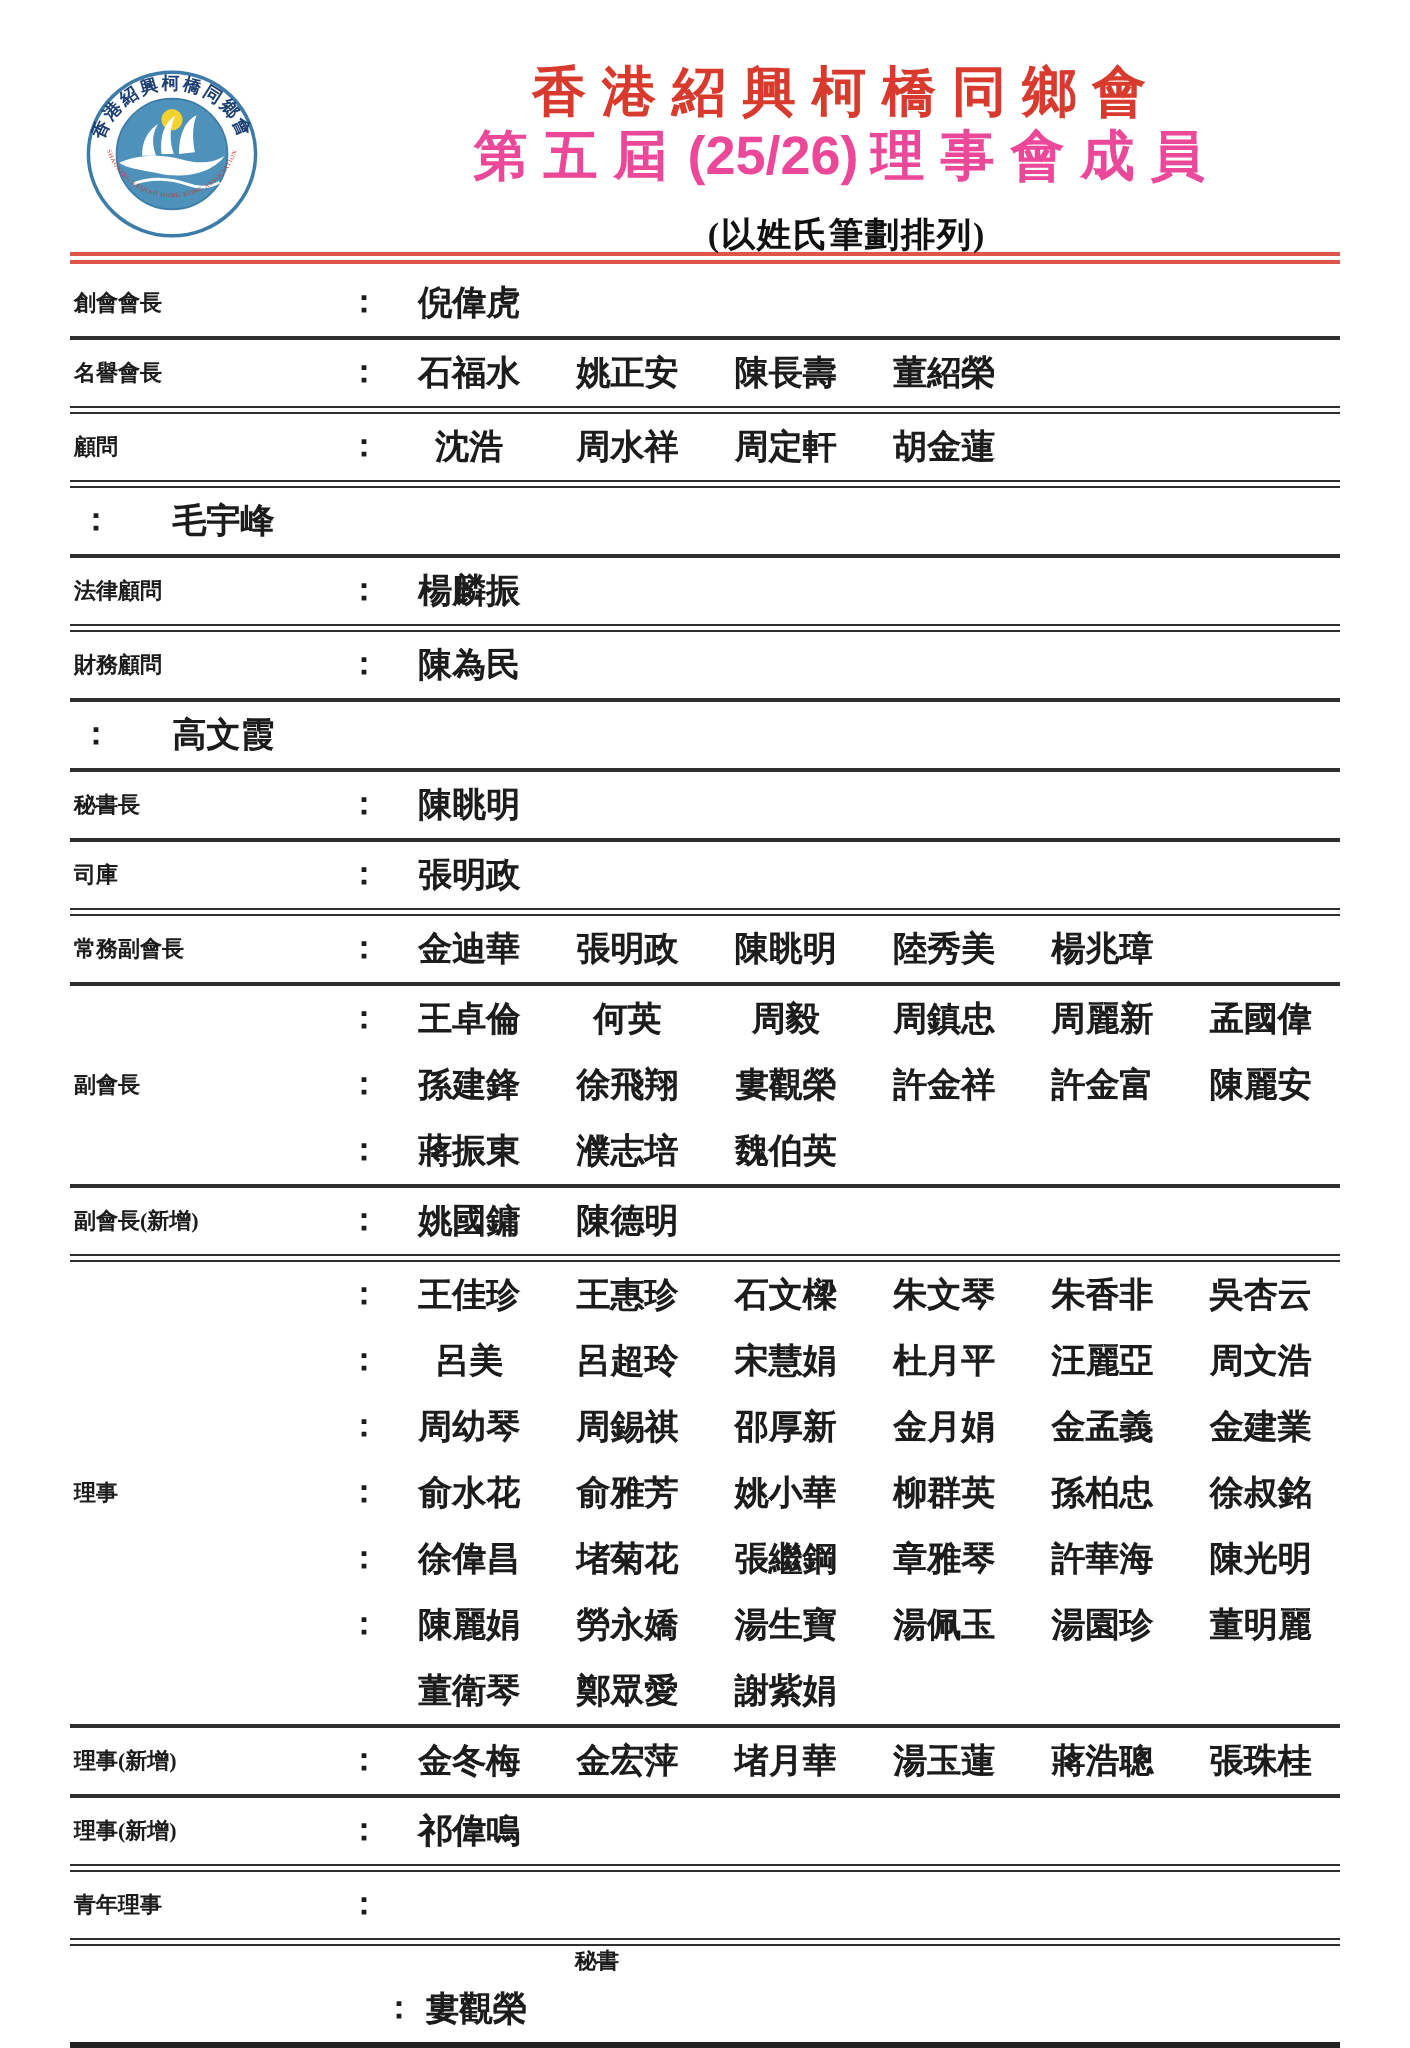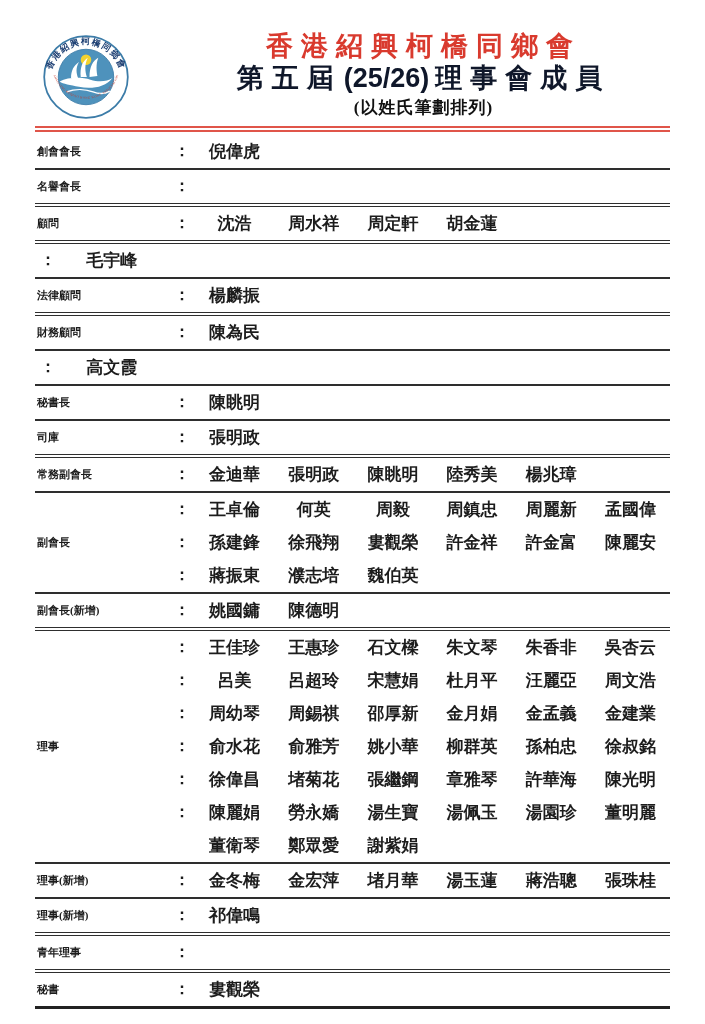--- a/index.html
+++ b/index.html
@@ -12,32 +12,32 @@
 
   
   .header { position:relative; height:126px; }
   .logo { position:absolute; left:40px; top:33px; width:92px; height:88px; }
   .titles { position:absolute; left:150px; right:8px; top:30px; text-align:center; }
   .title-line { font-weight:bold; font-size:27px; line-height:32px; letter-spacing:8px; }
   .title-line .paren {
     font-family:"Liberation Sans","DejaVu Sans",sans-serif;
     letter-spacing:0; margin:0 6px 0 2px;
   }
-  .subtitle { font-weight:bold; font-size:17px; line-height:20px; color:#111; letter-spacing:1px; margin-top:4px; }
+  .subtitle { font-weight:bold; font-size:17px; line-height:20px; color:#111; letter-spacing:1px; margin-top:14px; }
 
   .red-rule { margin:0 35px; height:2px; border-top:2px solid; border-bottom:2px solid; }
 
   
   .members { margin:3px 35px 0 35px; }
   .row { display:flex; align-items:center; border-bottom:2px solid #2e2e2e; }
   
   .row:nth-child(2), .row:nth-child(3), .row:nth-child(5),
   .row:nth-child(9), .row:nth-child(12), .row:nth-child(15),
   .row:nth-child(16) { border-bottom:4px double #2e2e2e; }
-  .row:last-child { border-bottom:3px solid #222; }
+  .row:last-child { border-bottom:3px solid #222;flex-direction:column; }
 
   .row-label { width:132px; font-size:11px; font-weight:600; padding-left:2px; white-space:nowrap; }
   .row-lines { flex:1; }
   .row-line { display:flex; align-items:center; height:33px; }
   .row-colon { width:26px; text-align:center; font-weight:bold; font-size:16px; }
   .row-names { flex:1; display:grid; grid-template-columns:repeat(6,1fr); }
   .member-name { text-align:center; font-size:17px; font-weight:600; white-space:nowrap; }
   .member-name.bold { font-weight:800; font-family:Liberation Serif, serif; }
 </style>
 </head>
@@ -67,21 +67,21 @@
       </text>
       <text font-size="3.6" fill="#c0392b" letter-spacing="0.45">
         <textPath href="#arcBottom" startOffset="50%" text-anchor="middle">SHAOXING KEQIAO HONG KONG ASSOCIATION</textPath>
       </text>
     </svg>
 
     <div class="titles">
       <div class="title-line" style="color:#d93a2e">
         <span>香港紹興柯橋同鄉會</span>
       </div>
-      <div class="title-line" style="color:#0f172a">
+      <div class="title-line" style="color:#ec4899">
         <span>第五屆</span><span class="paren">(25/26)</span><span>理事會成員</span>
       </div>
       <div class="subtitle">(以姓氏筆劃排列)</div>
     </div>
   </div>
 
   <div class="red-rule" style="border-color:#e0554a"></div>
 
   <div class="members">
       <div class="row">
@@ -93,20 +93,26 @@
               <span class="member-name">倪偉虎</span>
             </div>
           </div>
         </div>
     </div>
       <div class="row">
       <div class="row-label">名譽會長</div>
       <div class="row-lines">
           <div class="row-line">
             <span class="row-colon">：</span>
+            <div class="row-names">
+              <span class="member-name">石福水</span>
+              <span class="member-name">姚正安</span>
+              <span class="member-name">陳長壽</span>
+              <span class="member-name">董紹榮</span>
+            </div>
           </div>
         </div>
     </div>
       <div class="row">
       <div class="row-label">顧問</div>
       <div class="row-lines">
           <div class="row-line">
             <span class="row-colon">：</span>
             <div class="row-names">
               <span class="member-name">沈浩</span>

